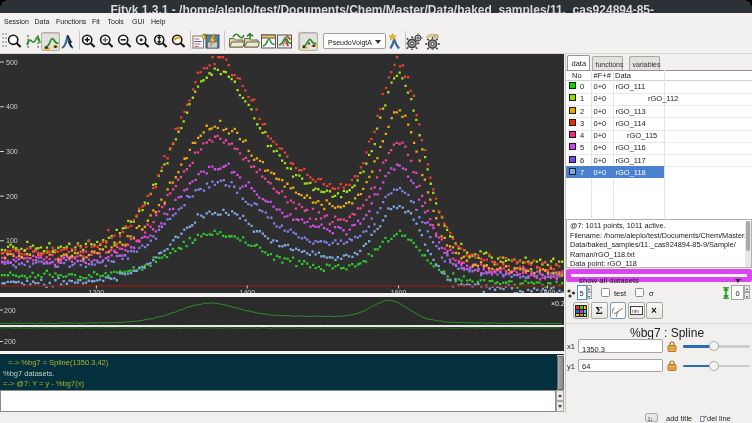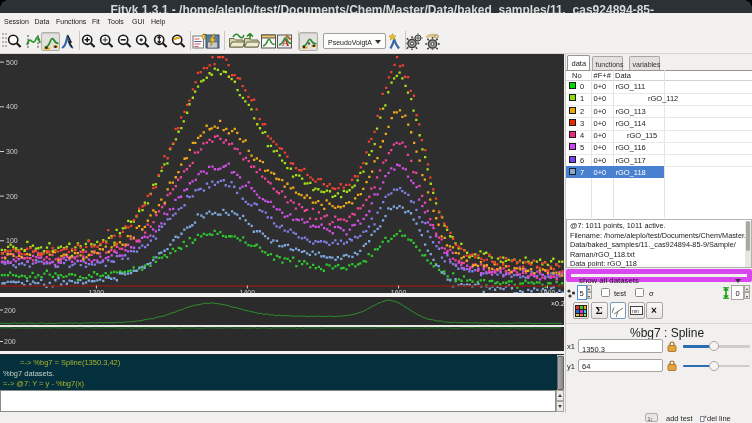--- a/index.html
+++ b/index.html
@@ -245,21 +245,21 @@
 <svg width="564" height="24" style="position:absolute;left:0;top:0">
  <polyline points="0,1.0 3,0.8 6,0.9 9,0.8 12,0.9 15,1.2 18,1.0 21,0.9 24,1.2 27,0.9 30,1.3 33,1.0 36,0.9 39,0.8 42,1.2 45,0.8 48,1.0 51,1.0 54,0.8 57,0.8 60,1.1 63,1.0 66,1.0 69,0.9 72,1.0 75,0.8 78,1.1 81,1.3 84,0.9 87,0.9 90,0.8 93,1.1 96,1.1 99,0.9 102,1.2 105,0.9 108,0.8 111,0.9 114,0.8 117,1.0 120,1.1 123,1.2 126,1.0 129,0.8 132,1.2 135,0.9 138,0.9 141,0.8 144,1.1 147,1.1 150,0.8 153,0.9 156,0.9 159,0.9 162,1.0 165,0.9 168,1.2 171,0.9 174,0.8 177,0.9 180,1.3 183,1.1 186,1.0 189,1.1 192,0.8 195,1.1 198,1.1 201,1.3 204,1.0 207,1.0 210,0.9 213,0.8 216,1.2 219,1.0 222,1.1 225,0.8 228,0.9 231,0.9 234,1.2 237,1.0 240,1.0 243,1.0 246,1.2 249,1.1 252,1.0 255,0.8 258,1.4 261,0.9 264,0.8 267,1.0 270,1.4 273,1.0 276,0.9 279,0.8 282,1.1 285,1.0 288,0.8 291,1.0 294,0.9 297,1.3 300,0.9 303,1.4 306,0.9 309,0.9 312,0.9 315,0.9 318,1.0 321,1.1 324,1.2 327,0.8 330,1.1 333,0.9 336,0.9 339,1.0 342,1.0 345,1.0 348,1.1 351,0.8 354,0.9 357,1.0 360,0.8 363,1.3 366,0.9 369,1.3 372,0.9 375,1.1 378,0.9 381,0.8 384,0.9 387,0.9 390,0.8 393,0.9 396,0.8 399,1.0 402,1.0 405,1.1 408,0.9 411,1.2 414,1.2 417,0.9 420,1.2 423,1.1 426,0.8 429,1.3 432,0.8 435,1.1 438,0.8 441,1.2 444,0.9 447,1.0 450,1.1 453,1.3 456,1.3 459,1.2 462,1.0 465,0.8 468,0.8 471,0.8 474,0.8 477,1.1 480,0.9 483,1.3 486,1.1 489,1.3 492,0.9 495,1.1 498,0.8 501,1.1 504,1.1 507,1.1 510,1.0 513,0.8 516,1.0 519,1.1 522,0.9 525,0.9 528,1.0 531,0.8 534,1.1 537,0.9 540,1.0 543,1.0 546,0.8 549,1.0 552,0.8 555,0.9 558,0.9 561,1.0" fill="none" stroke="#257a25" stroke-width="1"></polyline>
  <line x1="0" y1="14.5" x2="3" y2="14.5" stroke="#cfcfcf"></line>
  <text x="4" y="17" font-size="7" fill="#cfcfcf" font-family="Liberation Sans">200</text>
 </svg>
 </div>
 
 <div class="abs" style="left:0;top:350.5px;width:564px;height:3.5px;background:#f4f3f1"></div>
 
 <div class="abs" style="left:0;top:354px;width:564px;height:36px;background:#04303e;border-top:1.5px solid #1a2a30">
- <div class="t75" style="left:20px;top:3px;color:#a9b42b">=-&gt; %bg7 = Spline(1350.3,42)</div>
+ <div class="t75" style="left:8px;top:3px;color:#a9b42b">=-&gt; %bg7 = Spline(1350.3,42)</div>
  <div class="t75" style="left:3px;top:13.5px;color:#c2cfc0">%bg7 datasets.</div>
  <div class="t75" style="left:3px;top:24px;color:#a9b42b">=-&gt; @7: Y = y - %bg7(x)</div>
  <div class="abs" style="left:556.5px;top:0;width:7.5px;height:36px;background:#d8d6d2">
    <div class="abs" style="left:0.5px;top:0.5px;width:6.5px;height:34px;background:linear-gradient(to right,#a8a8a8,#888);border:1px solid #666;border-radius:1px"></div>
  </div>
 </div>
 
 <div class="abs" style="left:0;top:390px;width:555.5px;height:21.5px;background:#fff;border:1px solid #8a8a86"></div>
 <div class="abs" style="left:555.5px;top:390px;width:8px;height:21.5px">
  <div class="abs" style="left:0;top:0;width:8px;height:10.5px;background:#eceae7;border:1px solid #a8a5a0">
@@ -268,21 +268,21 @@
  <div class="abs" style="left:0;top:10.5px;width:8px;height:11px;background:#eceae7;border:1px solid #a8a5a0">
   <div class="abs" style="left:1.5px;top:3.5px;width:0;height:0;border-left:2.5px solid transparent;border-right:2.5px solid transparent;border-top:3px solid #444"></div>
  </div>
 </div>
 
 <div class="abs" style="left:0;top:412.5px;width:752px;height:10.5px;background:#f1f0ee"></div>
 <div class="abs" style="left:658px;top:411.5px;width:94px;height:1px;background:#c2c0bb"></div>
 <div class="abs" style="left:645px;top:413px;width:12.5px;height:8.5px;background:#e8e6e2;border:1px solid #b0ada8;border-radius:2px">
   <div class="t7" style="left:1.5px;top:0.5px;font-size:5.5px;color:#444">1↕</div>
 </div>
-<div class="t75" style="left:666px;top:414px;color:#2a2a2a">add test</div>
+<div class="t75" style="left:666px;top:414px;color:#2a2a2a">add title</div>
 <svg width="8" height="9" style="position:absolute;left:698.5px;top:413.5px">
     <path d="M1.5 2.5h3.5v5H1.5z" fill="#fff" stroke="#667" stroke-width="0.8"></path>
     <path d="M5.5 4 L7 2.2 M7 2.2 l-1.6 0.2 M7 2.2 l-0.2 1.6" stroke="#667" stroke-width="0.8" fill="none"></path>
   </svg>
 <div class="t75" style="left:707px;top:414px;color:#2a2a2a">del line</div>
 
 <div class="abs" style="left:564.5px;top:54px;width:187.5px;height:358.5px;background:#f1f0ee;border-left:1px solid #cac8c3"></div>
 
 <div class="abs" style="left:592px;top:56px;width:31px;height:13.5px;background:#e4e2de;border:1px solid #aaa7a2;border-bottom:none;border-radius:2px 2px 0 0"></div>
 <div class="t75" style="left:595.5px;top:59.5px;font-size:7px;color:#333">functions</div>

